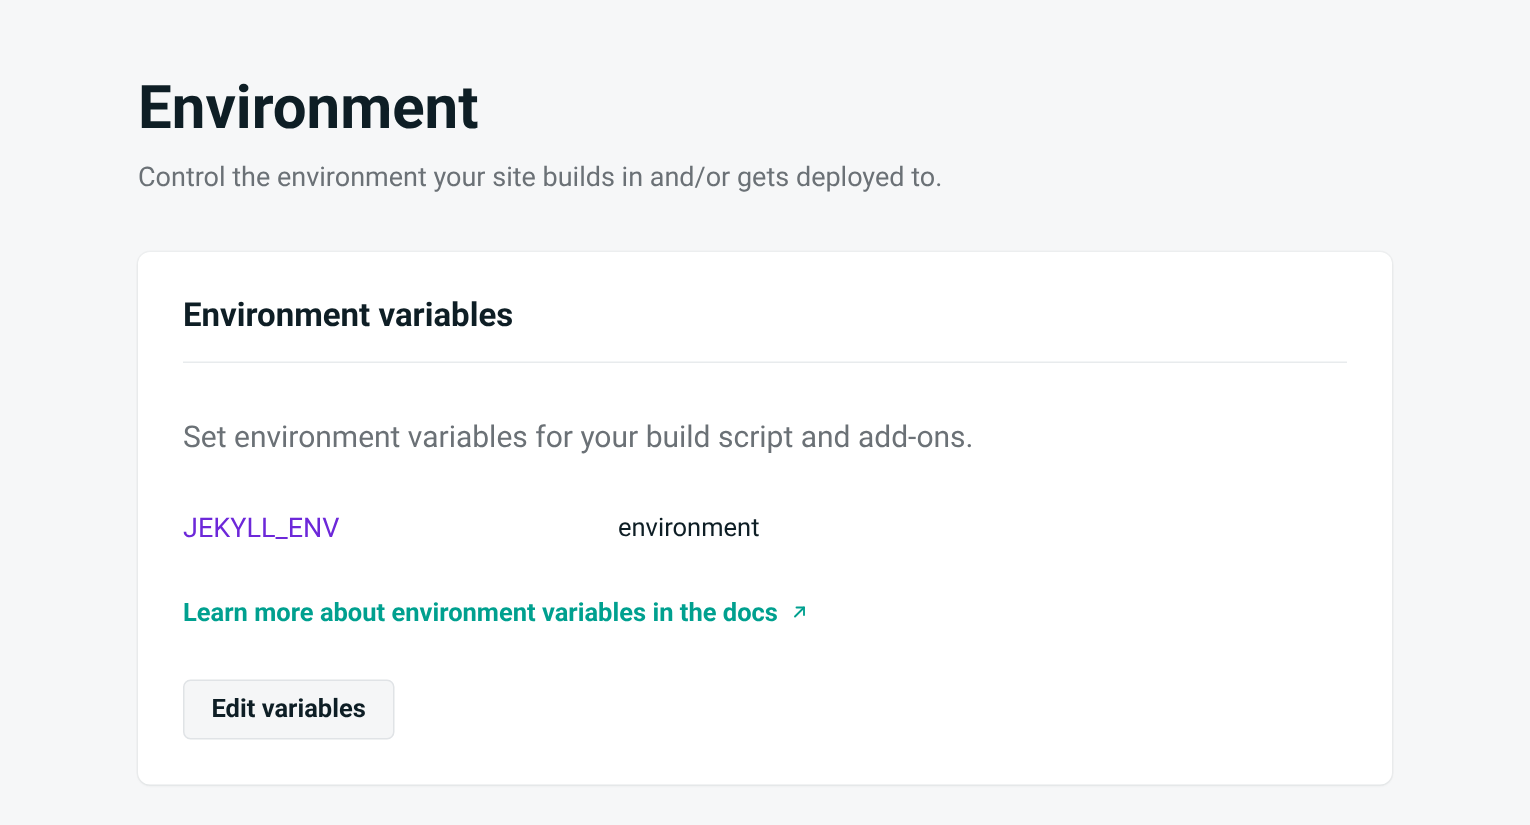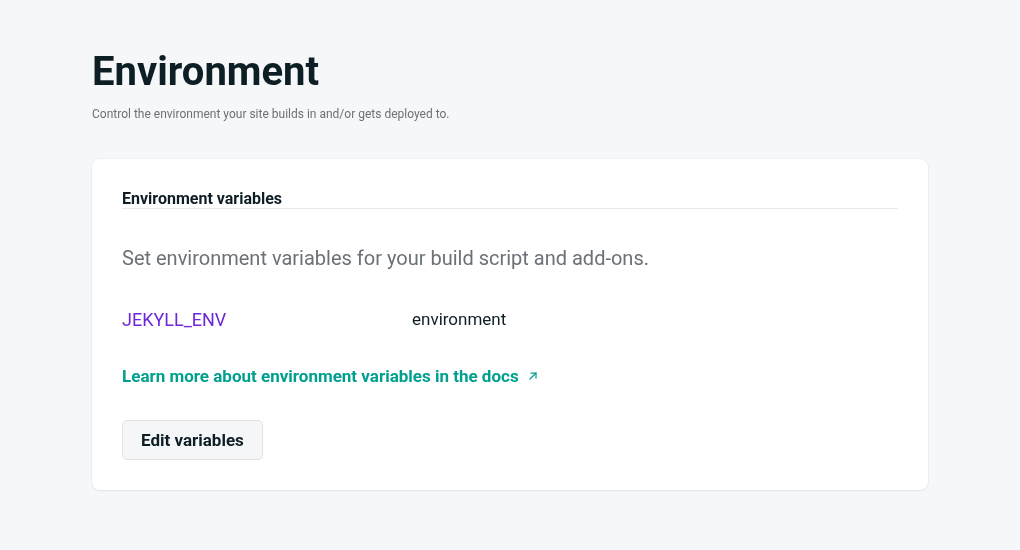--- a/index.html
+++ b/index.html
@@ -13,35 +13,36 @@
     .container {
       padding: 48px 92px 0 92px;
     }
     .page-title {
       font-size: 40px;
       font-weight: 700;
       color: #0e1e25;
       margin-bottom: 10px;
     }
     .page-subtitle {
-      font-size: 12px;
+      font-size: 18px;
       color: #6b7176;
       margin-bottom: 36px;
       line-height: 1.5;
     }
     .card {
       background: #ffffff;
       border-radius: 8px;
       box-shadow: 0 1px 2px rgba(14,30,37,0.06), 0 0 0 1px rgba(14,30,37,0.03);
       padding: 30px 30px 30px 30px;
     }
     .card-title {
-      font-size: 16px;
+      font-size: 22px;
       font-weight: 700;
       color: #0e1e25;
+      padding-bottom: 18px;
       border-bottom: 1px solid #e8ebed;
       margin-bottom: 34px;
     }
     .card-description {
       font-size: 20px;
       color: #6b7176;
       margin-bottom: 36px;
       line-height: 1.5;
     }
     .env-row {

